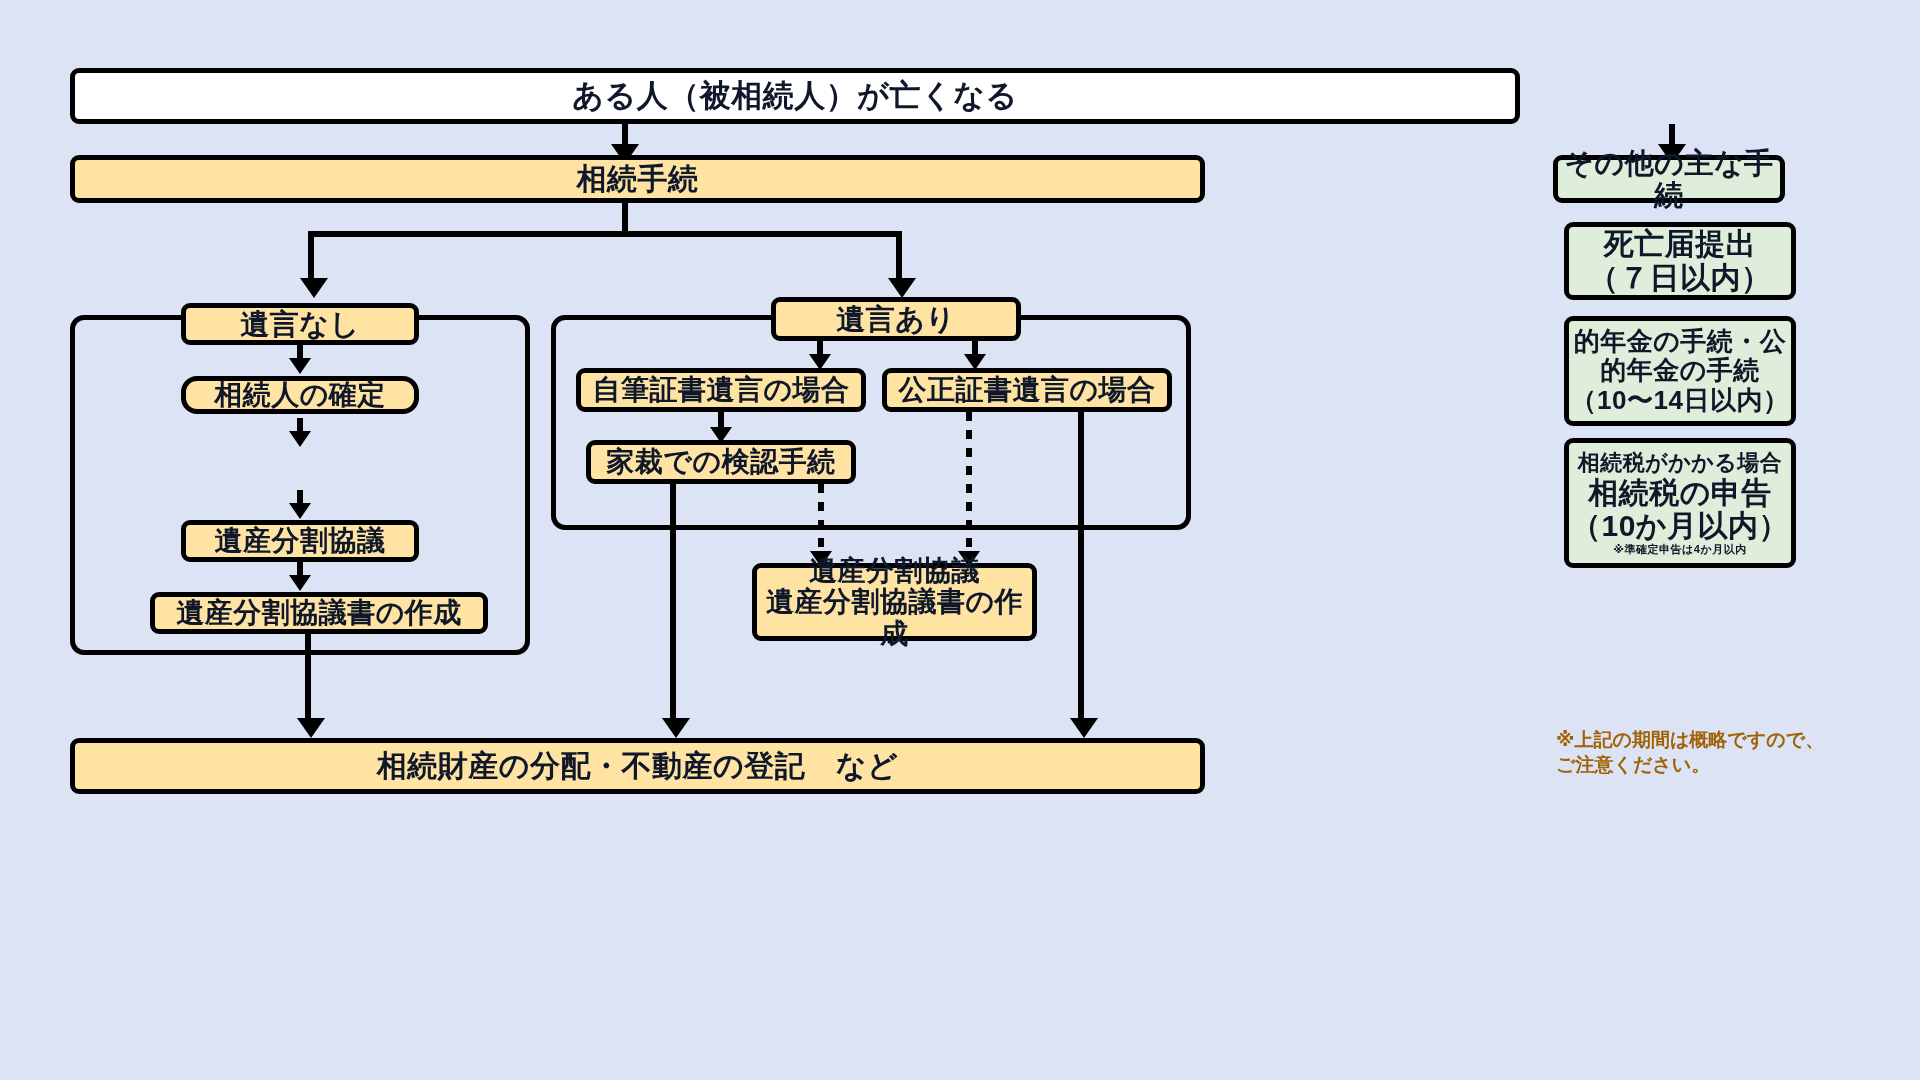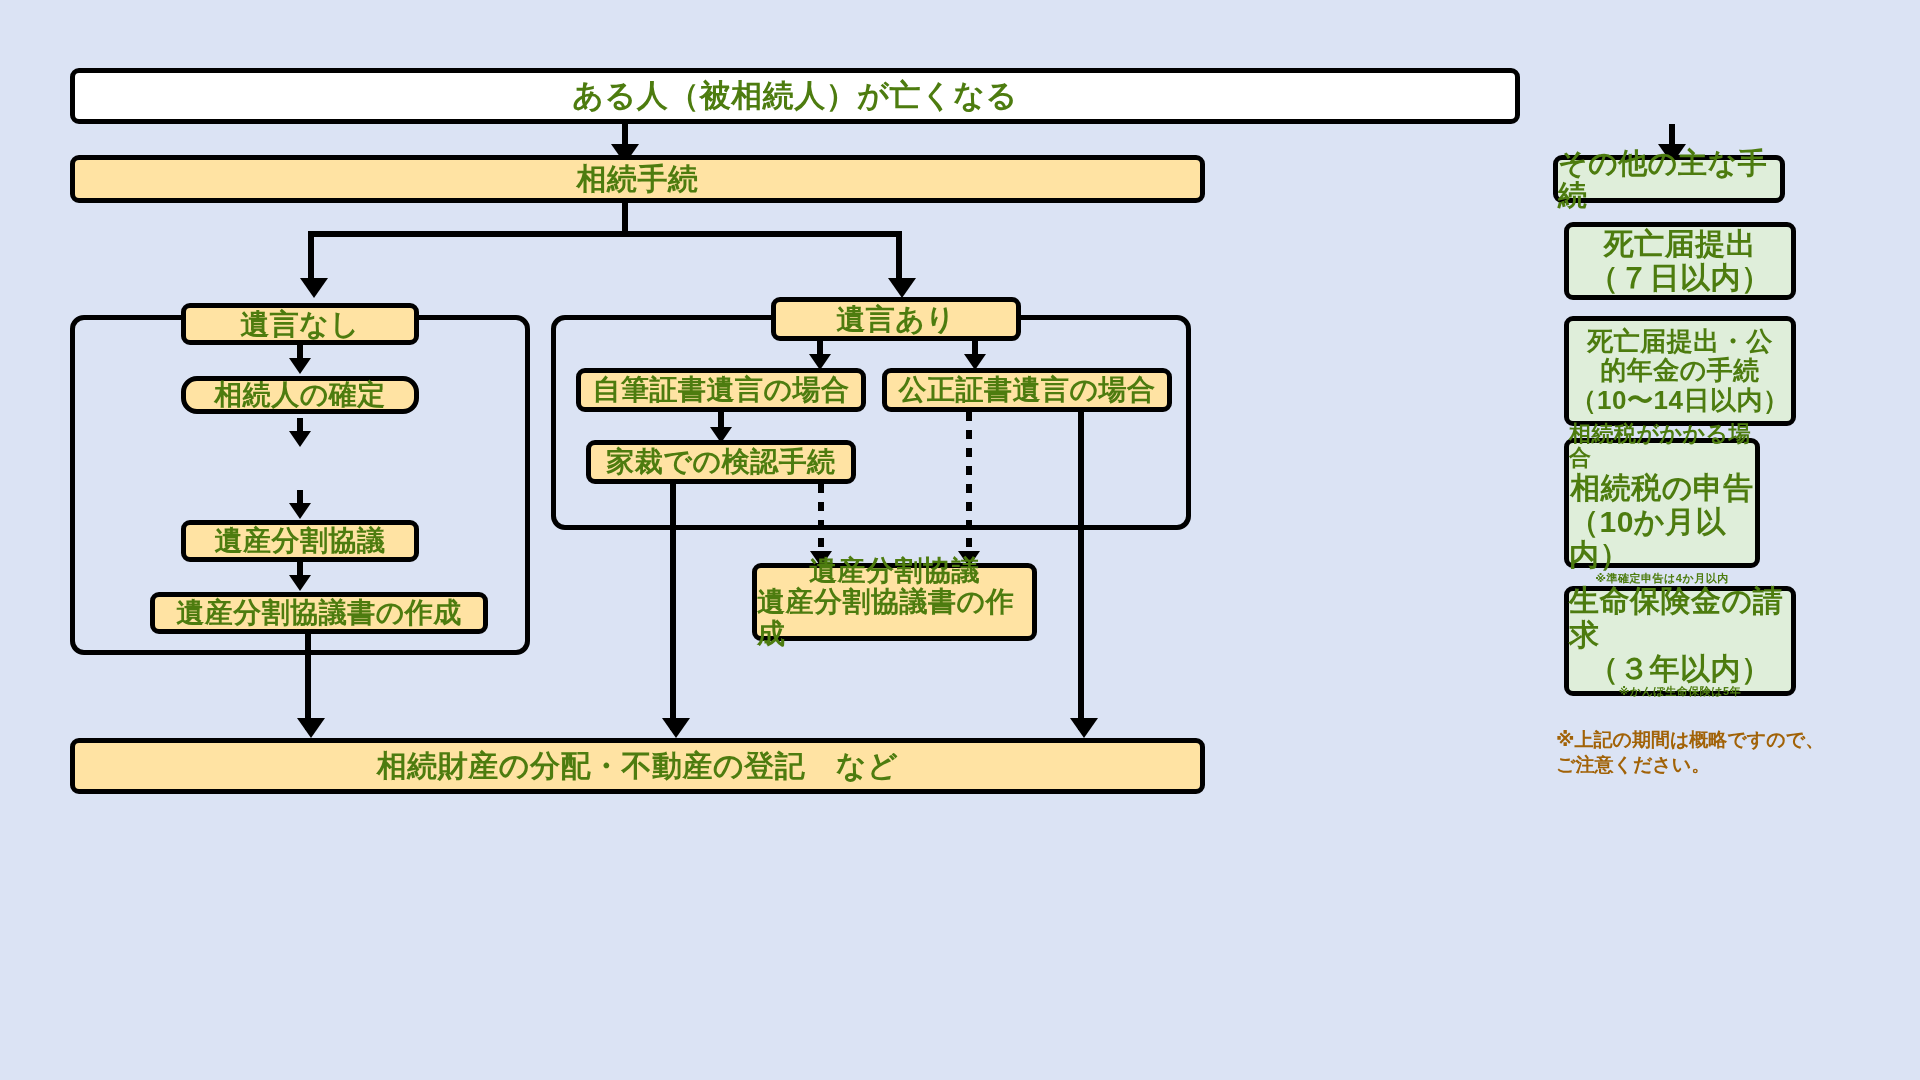--- a/index.html
+++ b/index.html
@@ -20,24 +20,25 @@
     background: #dbe3f4;
   }
 
   
   .node {
     position: absolute;
     box-sizing: border-box;
     display: flex;
     align-items: center;
     justify-content: center;
+    text-align: center;
     border: 5px solid #000;
     border-radius: 9px;
     font-weight: bold;
-    color: #4d7c0f;
+    color: #0f172a;
     letter-spacing: 0.5px;
     line-height: 1.12;
     z-index: 5;
   }
   .node.white  { background: #ffffff; }
   .node.yellow { background: #ffe3a3; }
   .node.green  { background: #dfeeda; }
 
   .group-box {
     position: absolute;
@@ -198,34 +199,29 @@
   <div class="node yellow t-bar" style="left:70px; top:738px; width:1135px; height:56px;">相続財産の分配・不動産の登記　など</div>
 
   <div class="node green t-side-hd" style="left:1553px; top:155px; width:232px; height:48px;">その他の主な手続</div>
 
   <div class="node green side-stack t-side" style="left:1553px; top:222px; width:232px; height:78px;">
     <span>死亡届提出</span>
     <span>（７日以内）</span>
   </div>
 
   <div class="node green side-stack" style="left:1553px; top:316px; width:232px; height:110px; font-size:26px;">
-    <span>死亡届提出・公</span>
+    <span>的年金の手続・公</span>
     <span>的年金の手続</span>
     <span>（10〜14日以内）</span>
   </div>
 
-  <div class="node green side-stack" style="left:1553px; top:438px; width:196px; height:130px;">
+  <div class="node green side-stack" style="left:1553px; top:438px; width:232px; height:130px;">
     <span class="t-side-sm">相続税がかかる場合</span>
     <span class="t-side">相続税の申告</span>
     <span class="t-side">（10か月以内）</span>
     <span class="t-side-xs">※準確定申告は4か月以内</span>
   </div>
 
-  <div class="node green side-stack" style="left:1553px; top:586px; width:232px; height:110px;">
-    <span class="t-side">生命保険金の請求</span>
-    <span class="t-side">（３年以内）</span>
-    <span class="t-side-xs">※かんぽ生命保険は5年</span>
-  </div>
 
   <div class="footnote" style="left:1556px; top:728px; width:300px;">※上記の期間は概略ですので、
 ご注意ください。</div>
 
 </div>
 
 </body></html>

